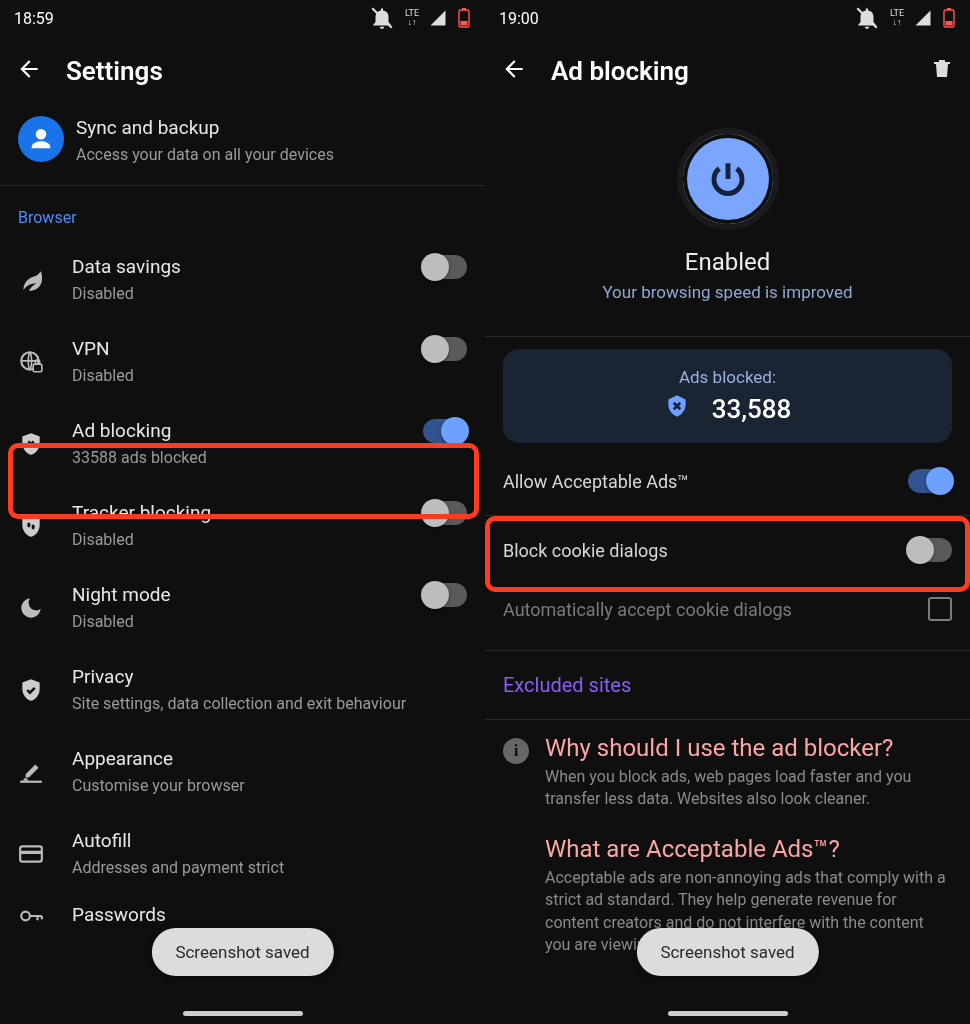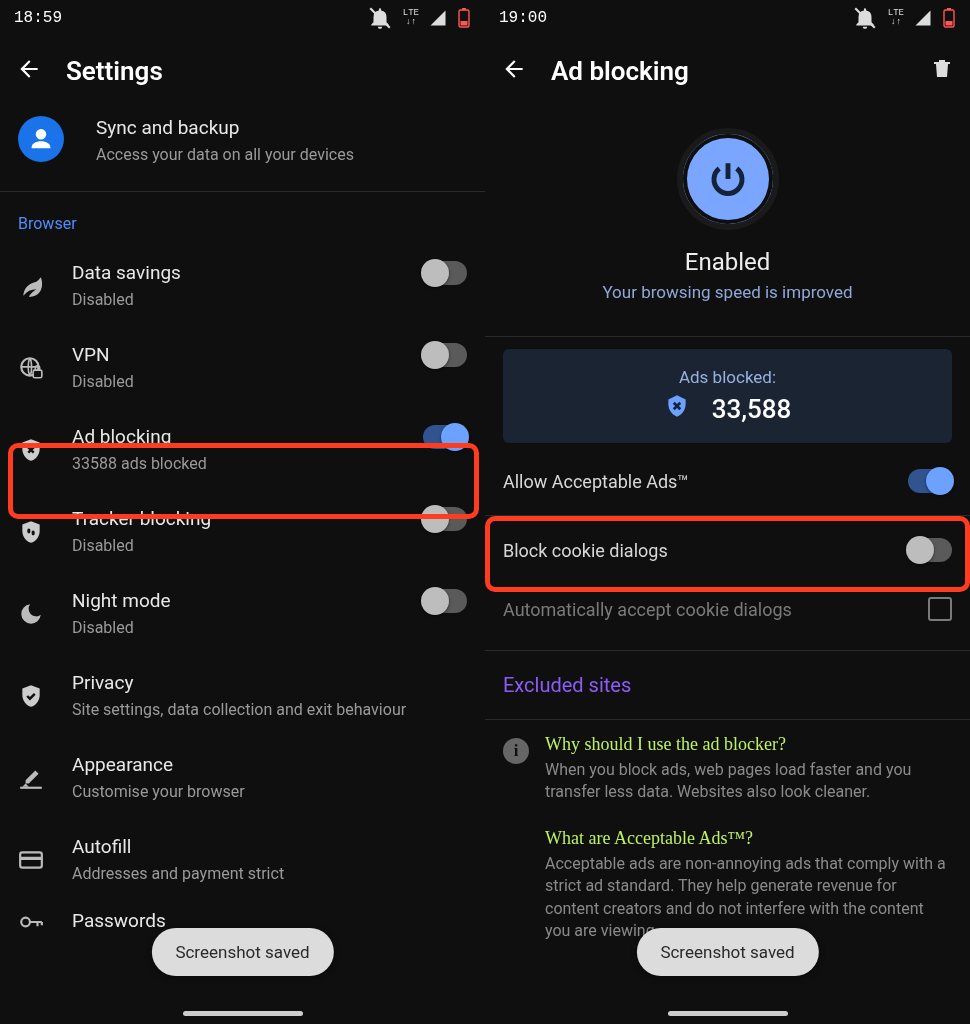--- a/index.html
+++ b/index.html
@@ -20,42 +20,41 @@
     display: flex;
     flex-direction: column;
   }
   .statusbar {
     height: 36px;
     display: flex;
     align-items: center;
     padding: 0 14px;
     font-size: 16px;
     color: #fff;
-    font-family: Liberation Mono, monospace;
   }
   .statusbar .sb-spacer { flex: 1; }
   .statusbar .sb-item { margin-left: 10px; display: inline-flex; align-items: center; gap:2px; }
   .header {
     display: flex;
     align-items: center;
     gap: 24px;
     padding: 20px 16px 22px 16px;
   }
   .header .title {
     font-size: 26px;
     font-weight: 600;
     color: #fff;
     flex: 1;
   }
   .content { flex: 1; position: relative; overflow: hidden; }
   .account-row {
     display: flex;
     align-items: flex-start;
-    gap: 32px;
-    padding: 8px 18px 26px 18px;
+    gap: 12px;
+    padding: 8px 18px 20px 18px;
   }
   .avatar {
     width: 46px; height: 46px; border-radius: 50%;
     background: #1a73e8;
     display:flex;align-items:center;justify-content:center;
   }
   .row-title { font-size: 19px; color:#e8e8e8; line-height:1.3; }
   .row-sub { font-size: 16px; color:#9a9a9a; margin-top:4px; line-height:1.3; }
   .divider { height:1px; background:#2a2a2a; margin: 0 0 12px 0; }
   .divider-full { height:1px; background:#2a2a2a; }
@@ -114,38 +113,38 @@
     background:#7aa6ff;
     display:flex;align-items:center;justify-content:center;
     margin:0 auto 18px;
     box-shadow: inset 0 0 0 4px #0f0f0f;
   }
   .enabled-title { font-size:24px; color:#eee; margin-bottom:6px; font-weight:400;}
   .enabled-sub { font-size:17px; color:#8fa8d8; margin-bottom:26px; }
   .stat-card {
     margin:0 18px 4px;
     background:#1a2433;
-    border-radius:6px;
+    border-radius:16px;
     padding:18px 0 18px;
     text-align:center;
   }
   .stat-label { color:#99b1df; font-size:17px; }
   .stat-val { color:#fff; font-size:26px; font-weight:500; margin-top:6px; display:inline-flex; align-items:center; gap:22px; }
   .row2 {
     display:flex; align-items:center; justify-content:space-between;
     padding: 22px 18px; min-height:66px;
   }
   .row2-title { font-size:18px; color:#d8d8d8; }
   .checkbox {
     width:24px; height:24px; border:2.5px solid #7a7a7a; border-radius:3px;
   }
   .excluded { padding: 22px 18px; font-size:20px; color:#8b5cf6; }
   .info-block { display:flex; gap:16px; padding: 14px 18px 10px; }
   .info-icon { width:26px;height:26px;border-radius:50%;background:#666;color:#111;display:flex;align-items:center;justify-content:center;font-weight:700;font-family:Georgia, serif;font-size:17px;flex-shrink:0;margin-top:4px;}
-  .info-q { font-size:18px; color:#bef264; margin-bottom:4px;font-family:Liberation Serif, serif;}
+  .info-q { font-size:24px; color:#fca5a5; margin-bottom:4px;}
   .info-a { font-size:16px; color:#8a8a8a; line-height:1.4; }
   .muted-row .row2-title { color:#7a7a7a; }
   .icon-svg { width:26px; height:26px; }
 </style>
 </head>
 <body>
 
 <div class="phone">
 
   <div class="statusbar">

